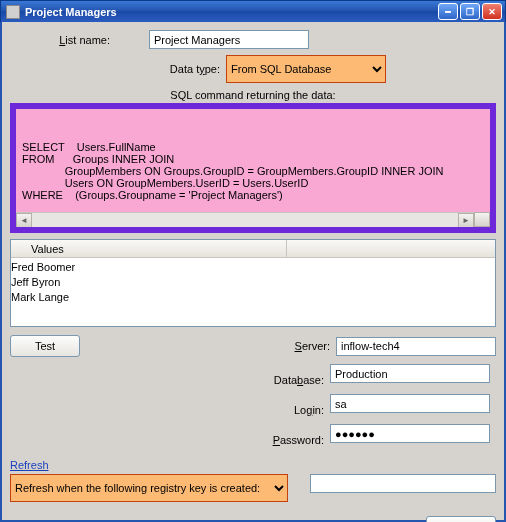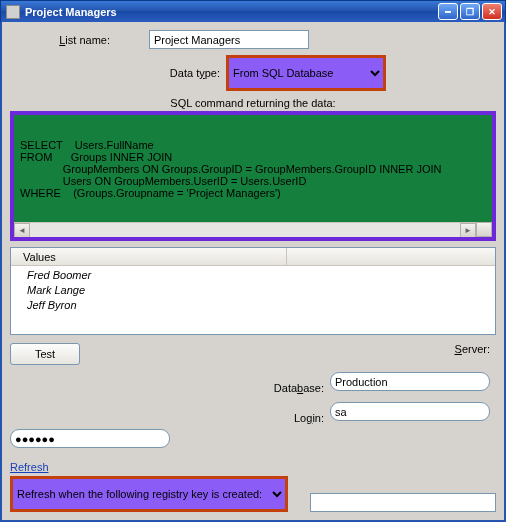--- a/index.html
+++ b/index.html
@@ -67,35 +67,35 @@
   }
   input[type=text], input[type=password] {
     font: inherit;
     height: 19px;
     border: 1px solid #7a97b0;
     background: #fff;
     padding: 1px 4px;
   }
   select {
     font: inherit;
-    height: 36px;
-    border: 3px solid #c2410c;
-    background: #8b5cf6;
+    height: 28px;
+    border: 1px solid #c2410c;
+    background: #fdba74;
   }
   .sql-label {
     margin: 6px 0 2px 0;
     text-align: center;
   }
   .sqlbox {
-    background: #15803d;
-    border: 4px solid #6d28d9;
+    background: #f9a8d4;
+    border: 6px solid #6d28d9;
     width: 100%;
     height: 130px;
     position: relative;
-    padding: 12px 6px;
+    padding: 20px 6px;
     font-family: Tahoma, sans-serif;
     font-size: 11px;
     white-space: pre;
     overflow: hidden;
   }
   .sqlbox .scrollbar-h {
     position: absolute;
     left: 0; right: 16px; bottom: 0;
     height: 15px;
     background: #e8e6e2;
@@ -125,69 +125,69 @@
   }
   .valuestable .header {
     display: flex;
     background: linear-gradient(#faf9f7,#e6e3dc);
     border-bottom: 1px solid #c9c5be;
     height: 18px;
     align-items: center;
   }
   .valuestable .header .col1 {
     width: 276px;
-    padding-left: 12px;
+    padding-left: 20px;
     border-right: 1px solid #c9c5be;
     height:100%;
     display:flex;align-items:center;
   }
   .valuestable .body {
-    padding: 2px 16px;
+    padding: 2px 0;
     line-height: 15px;
-    font-style: italic;
   }
   .btn {
     font: inherit;
     border: 1px solid #7a97b0;
     background: linear-gradient(#fdfdfc,#e7e5e0);
     border-radius: 3px;
     height: 22px;
     padding: 0 10px;
     min-width: 70px;
     cursor: pointer;
   }
   .testrow {
     display: flex;
+    align-items: center;
     margin-top: 8px;
     margin-bottom: 4px;
   }
   .testrow .spacer { flex: 1; }
   .connrow {
     display: flex;
     align-items: center;
     margin-bottom: 5px;
   }
   .connrow label {
     width: 314px;
     text-align: right;
     margin-right: 6px;
     margin-top: 13px;
   }
-  .connrow input { width: 160px; border-radius: 9px; }
+  .connrow input { width: 160px; }
   .refreshlink {
     color: #1a3fbd;
     text-decoration: underline;
     cursor: pointer;
     margin-top: 8px;
     margin-bottom: 3px;
     display: inline-block;
   }
   .refreshrow {
     display: flex;
-    align-items: flex-end;
+    align-items: flex-start;
     gap: 22px;
   }
   .refreshrow select { width: 278px; }
   .refreshrow input { flex: 1; }
   .helprow {
     display: flex;
     justify-content: flex-end;
     margin-top: 14px;
   }
   u.hk { text-decoration: underline; }
@@ -235,40 +235,42 @@
     <div class="sizegrip"></div>
   </div>
 
   <div class="valuestable">
     <div class="header">
       <div class="col1">Values</div>
       <div></div>
     </div>
     <div class="body">
       <div>Fred Boomer</div>
+      <div>Jeff Byron</div>
       <div>Mark Lange</div>
-      <div>Jeff Byron</div>
     </div>
   </div>
 
   <div class="testrow">
     <button class="btn">Test</button>
     <div class="spacer"></div>
     <label style="margin-right:6px"><u class="hk">S</u>erver:</label>
+    <input type="text" style="width: 160px;" value="inflow-tech4">
   </div>
 
   <div class="connrow">
     <label>Data<u class="hk">b</u>ase:</label>
     <input type="text" value="Production" style="">
   </div>
   <div class="connrow">
     <label>Lo<u class="hk">g</u>in:</label>
     <input type="text" value="sa" style="">
   </div>
   <div class="connrow">
+    <label><u class="hk">P</u>assword:</label>
     <input type="text" value="●●●●●●" style="">
   </div>
 
   <span class="refreshlink">Refresh</span>
   <div class="refreshrow">
     <select>
       <option>Refresh when the following registry key is created:</option>
     </select>
     <input type="text" value="" style="">
   </div>

